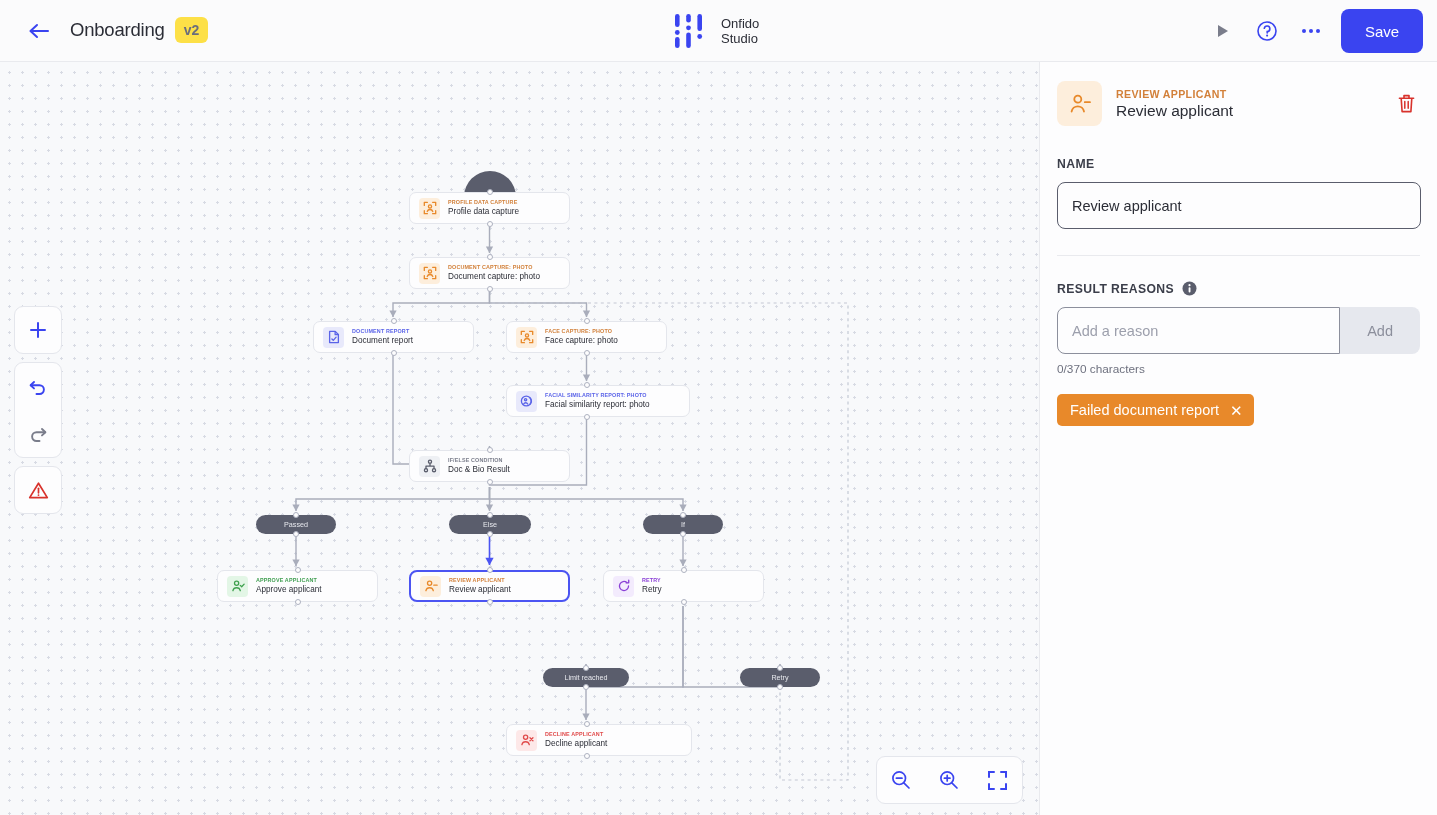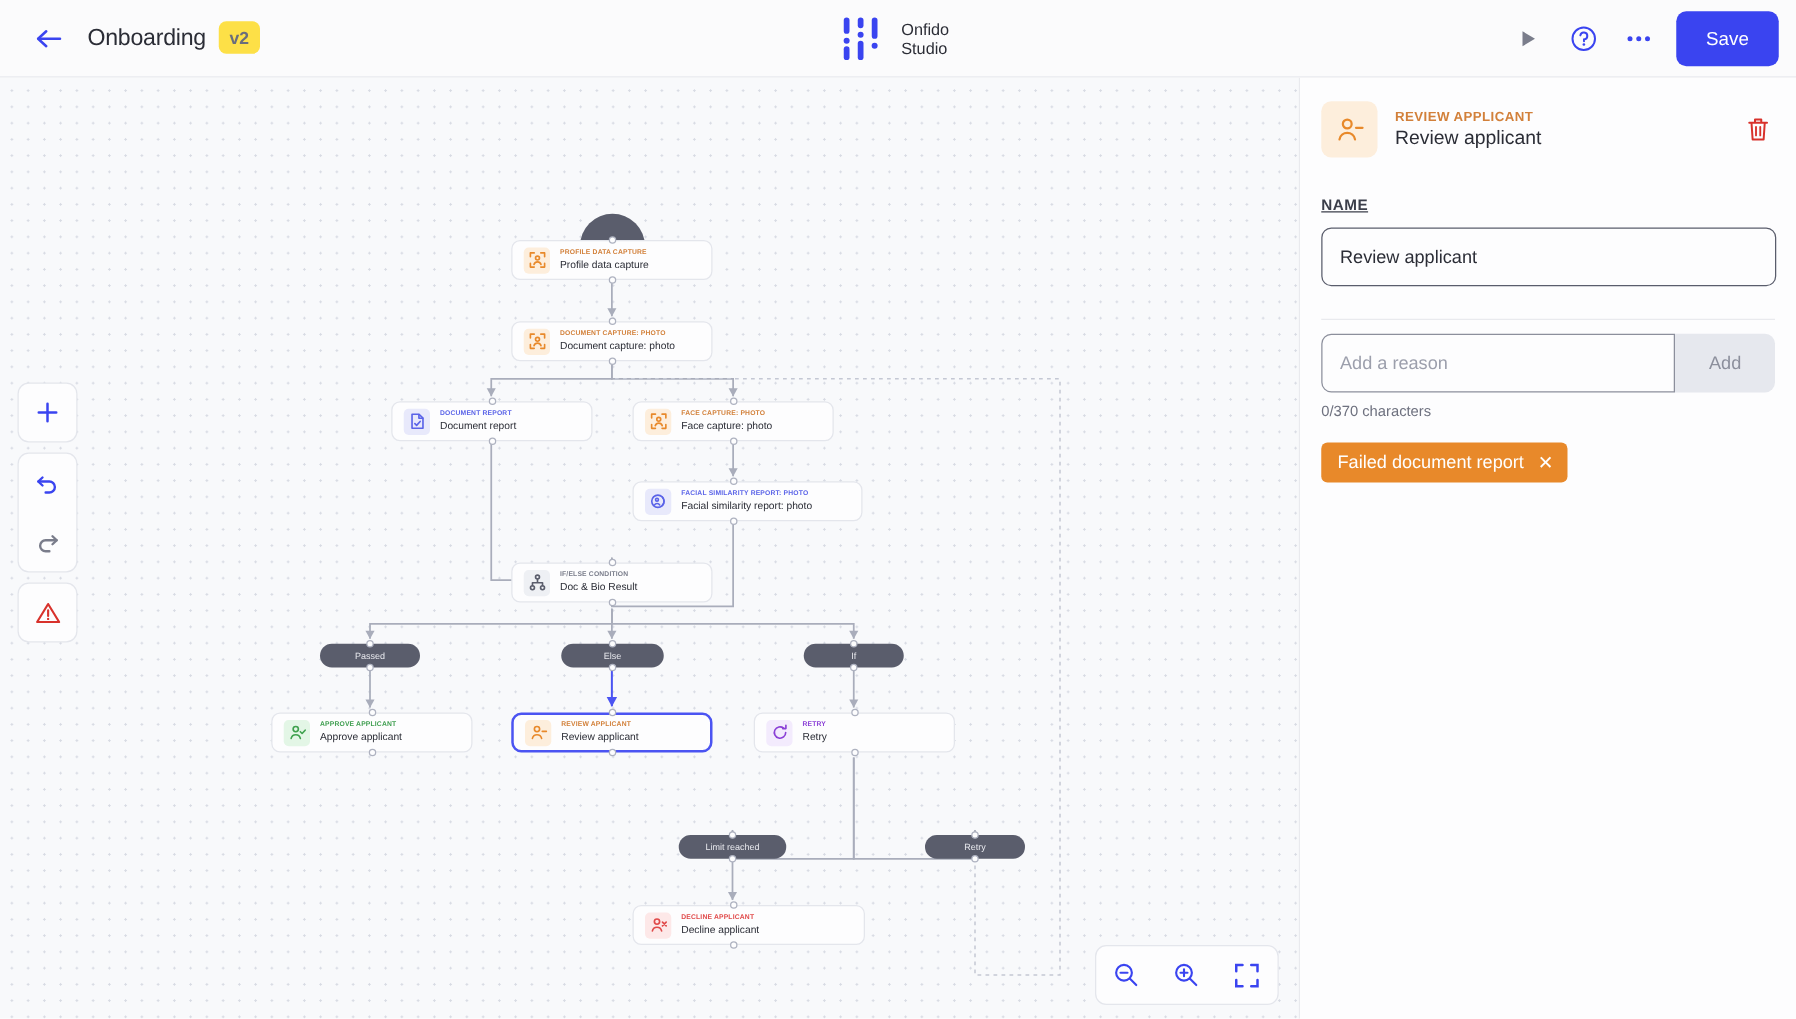--- a/index.html
+++ b/index.html
@@ -178,21 +178,21 @@
     cursor: pointer; position: relative;
   }
   .tab.active { color: #3a44f0; }
   .tab.active::after {
     content: ''; position: absolute; left: 0; right: 0; bottom: -1px;
     height: 2px; background: #3a44f0;
   }
 
   .field-label {
     font-size: 12.2px; font-weight: bold; letter-spacing: 0.4px;
-    color: #3b3e4a; margin-top: 31px; text-decoration: underline;
+    color: #3b3e4a; margin-top: 31px;
   }
   .text-input {
     margin-top: 11px; width: 364px; height: 47px;
     border: 1px solid #5a5d6c; border-radius: 8px;
     font-size: 14.5px; color: #2b2d36; padding: 0 14px;
     font-family: "Liberation Sans", sans-serif;
     background: #fdfdfe;
   }
   .divider { margin-top: 26px; border-top: 1px solid #e9eaee; }
 
@@ -578,20 +578,28 @@
       </svg>
     </div>
   </div>
 
 
   <div class="field-label">NAME</div>
   <input class="text-input" value="Review applicant" style="">
 
   <div class="divider"></div>
 
+  <div class="rr-label-row">
+    <span class="rr-label">RESULT REASONS</span>
+    <svg width="15" height="15" viewBox="0 0 15 15">
+      <circle cx="7.5" cy="7.5" r="7" fill="#5a5d6c"></circle>
+      <circle cx="7.5" cy="4.2" r="1.1" fill="#ffffff"></circle>
+      <rect x="6.6" y="6.2" width="1.9" height="5.3" rx="0.9" fill="#ffffff"></rect>
+    </svg>
+  </div>
 
   <div class="reason-row">
     <input class="reason-input" placeholder="Add a reason" style="">
     <button class="add-btn">Add</button>
   </div>
   <div class="char-count">0/370 characters</div>
 
   <div class="chip">
     <span>Failed document report</span>
     <span class="chip-x">✕</span>

